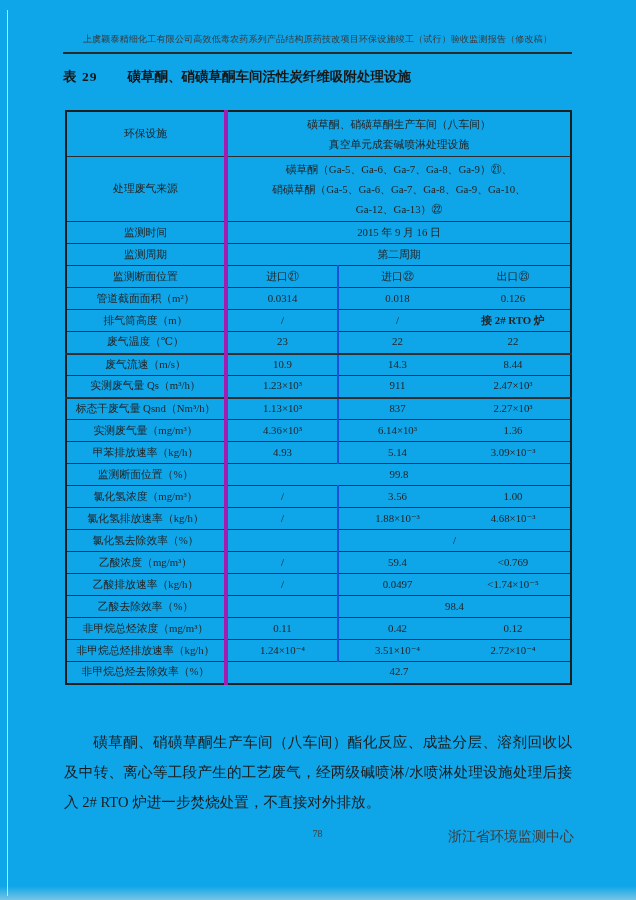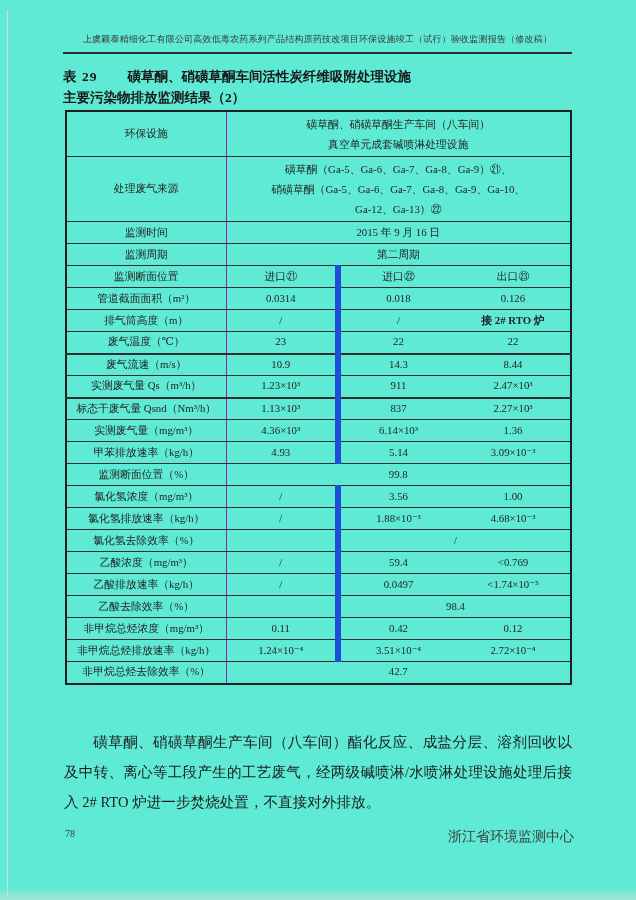--- a/index.html
+++ b/index.html
@@ -5,21 +5,21 @@
   * { box-sizing: border-box; }
   html,body { margin:0; padding:0; }
   body {
     width:636px; height:900px;
     background:#f6f6f4;
     font-family:"Liberation Serif","DejaVu Serif",serif;
     color:#1e1e1e;
   }
   .page {
     position:relative; width:636px; height:900px;
-    background:#5eead4; overflow:hidden;
+    background:#0ea5e9; overflow:hidden;
   }
   .scan-edge-left {
     position:absolute; left:7px; top:10px; bottom:4px; width:1px;
     background:#d8d8d4;
   }
   .scan-smudge-bottom {
     position:absolute; left:0; bottom:0; width:100%; height:14px;
     background:linear-gradient(to top, #e3e3df, rgba(255,255,255,0));
     opacity:.5;
   }
@@ -42,52 +42,51 @@
     font-size:10.8px; color:#242424;
     border:2px solid #1f1f1f;
   }
   table.monitor td {
     border-top:1px solid #2e2e2e;
     border-bottom:1px solid #2e2e2e;
     padding:2px 3px; text-align:center; vertical-align:middle;
     height:22px; line-height:1.45;
     overflow:hidden;
   }
-  table.monitor td.label { border-right:1px solid #a21caf; }
-  table.monitor td.vline { border-right:6px solid #1d4ed8; }
+  table.monitor td.label { border-right:4px solid #a21caf; }
+  table.monitor td.vline { border-right:2px solid #1d4ed8; }
   table.monitor tr.thick td { border-bottom-width:2px;margin-left:32px; }
   table.monitor td.bold { font-weight:bold;margin-top:40px; }
   table.monitor .cell-line { line-height:20px; }
   .paragraph {
     position:absolute; top:727px; left:64px; width:508px;
     font-size:14.6px; line-height:30px; text-align:justify;
     text-indent:2em; color:#1c1c1c;
   }
   .footer-page {
     position:absolute; top:828px; left:65px; width:505px;
-    font-size:10px; color:#3d3d3d;
+    text-align:center; font-size:10px; color:#3d3d3d;
   }
   .footer-org {
     position:absolute; top:828px; right:62px;
     font-size:14px; color:#3d3d3d;
   }
 </style>
 </head>
 <body>
 
 <div class="page">
   <div class="scan-edge-left"></div>
 
   <div class="doc-header">上虞颖泰精细化工有限公司高效低毒农药系列产品结构原药技改项目环保设施竣工（试行）验收监测报告（修改稿）</div>
 
   <div class="title-block">
     <div class="title-line1">
       <span class="tno">表 29</span><span>磺草酮、硝磺草酮车间活性炭纤维吸附处理设施</span>
     </div>
-    <div class="title-line2">主要污染物排放监测结果（2）</div>
   </div>
 
   <table class="monitor">
     <colgroup>
       <col style="width:160px">
         <col style="width:112px">
       <col style="width:118px">
         <col style="width:115px">
     </colgroup>
     <tbody>

